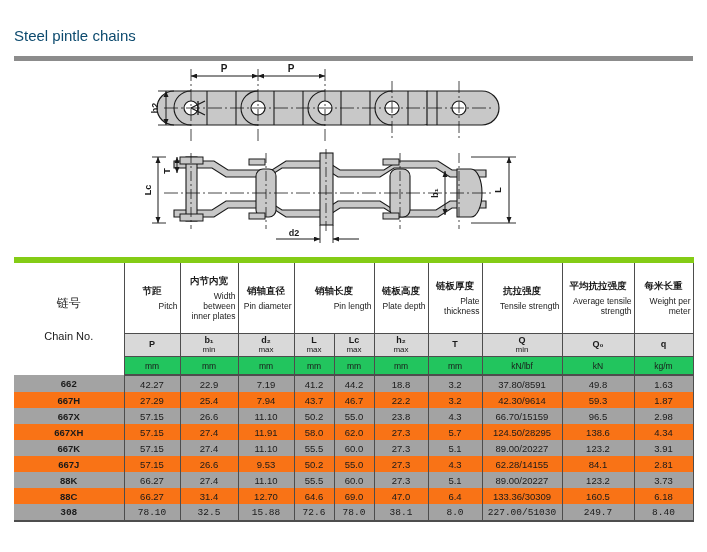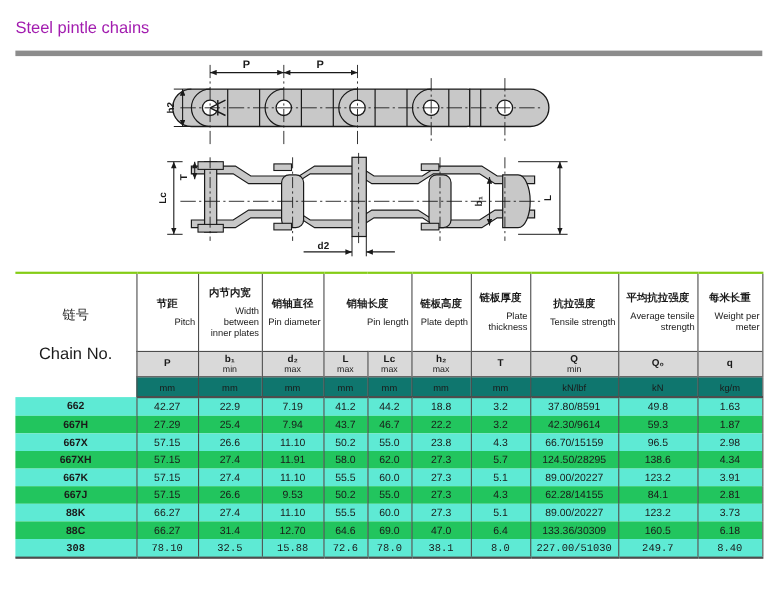--- a/index.html
+++ b/index.html
@@ -22,23 +22,23 @@
   .title-cn {
     font-size: 17px;
     font-weight: bold;
     letter-spacing: 0.5px;
     color: #1a1a1a;
     line-height: 1.35;
   }
   .title-en {
     font-size: 15px;
     font-weight: normal;
-    color: #a21caf;
+    color: #0c4a6e;
     line-height: 1.35;
-    margin-top: 2px;
+    margin-top: 12px;
   }
   .title-rule {
     margin: 10px 14px 0 14px;
     height: 5px;
     background: #8c8c8c;
   }
 
   
   .drawing-area {
     height: 196px;
@@ -60,21 +60,21 @@
     font-size: 9px;
   }
   table.spec th, table.spec td {
     border-left: 1px solid #4d4d4d;
     border-right: 1px solid #4d4d4d;
     text-align: center;
     vertical-align: middle;
     padding: 0;
   }
   table.spec tr.head-main > th {
-    border-top: 2px solid #84cc16;
+    border-top: 6px solid #84cc16;
     border-bottom: none;
     background: #ffffff;
     height: 62px;
     padding: 4px 2px;
   }
   .h-cn {
     font-size: 9.5px;
     font-weight: bold;
     display: block;
     line-height: 1.25;
@@ -92,21 +92,21 @@
     vertical-align: middle !important;
     border-left: none !important;
   }
   .chainno-cn {
     font-size: 12px;
     font-weight: normal;
     display: block;
     line-height: 1.5;
   }
   .chainno-en {
-    font-size: 15px;
+    font-size: 11px;
     font-weight: normal;
     display: block;
     line-height: 1.5;
     margin-top: 16px;
   }
   tr.head-sym > th {
     background: #d9d9d9;
     height: 22px;
     font-size: 9px;
     font-weight: bold;
@@ -117,38 +117,38 @@
     display: block;
     line-height: 1.1;
   }
   .sym-sub {
     display: block;
     font-size: 8px;
     font-weight: normal;
     line-height: 1.1;
   }
   tr.head-unit > th {
-    background: #0f766e;
+    background: #22c55e;
     height: 17px;
     font-size: 8.5px;
     font-weight: normal;
     border-top: 1px solid #4d4d4d;
     border-bottom: 2px solid #4d4d4d;
   }
   tr.data-row td {
     height: 16px;
     font-size: 9.5px;
   }
   tr.data-row td.chain-id {
     font-weight: bold;
     font-size: 9.5px;
     border-left: none;
   }
-  tr.row-odd td { background: #5eead4; }
-  tr.row-even td { background: #22c55e; }
+  tr.row-odd td { background: #a3a3a3; }
+  tr.row-even td { background: #f97316; }
   tr.data-row:last-child td { border-bottom: 2px solid #4d4d4d; font-family: Liberation Mono, monospace; }
   td.last-col, th.last-col { border-right: none; }
 </style>
 </head>
 <body>
 
 <div class="title-block">
   <div class="title-en">Steel pintle chains</div>
 </div>
 <div class="title-rule"></div>

